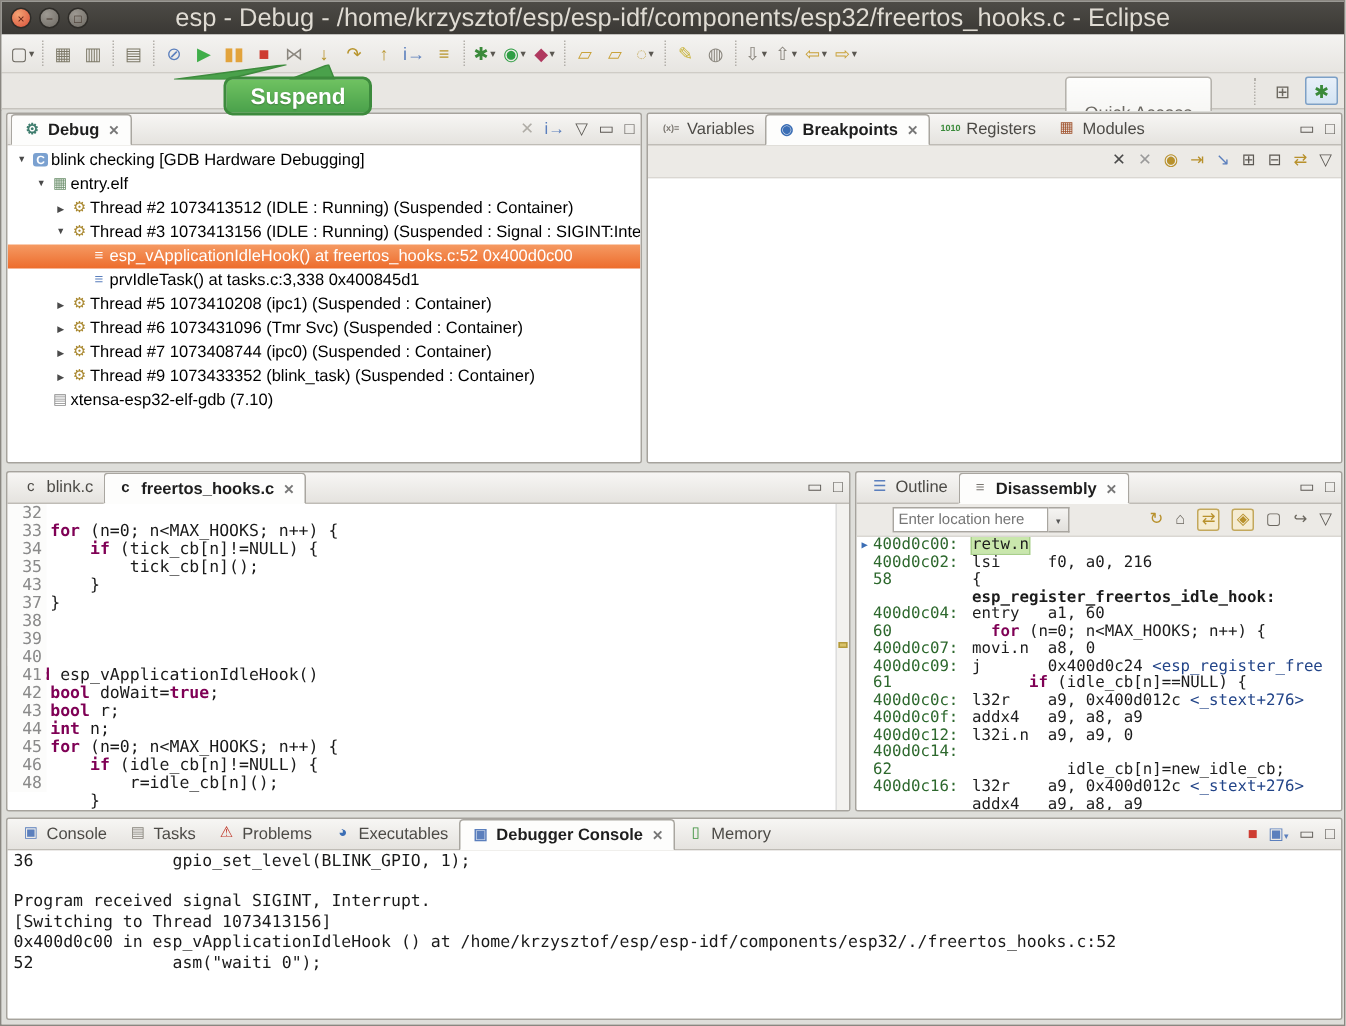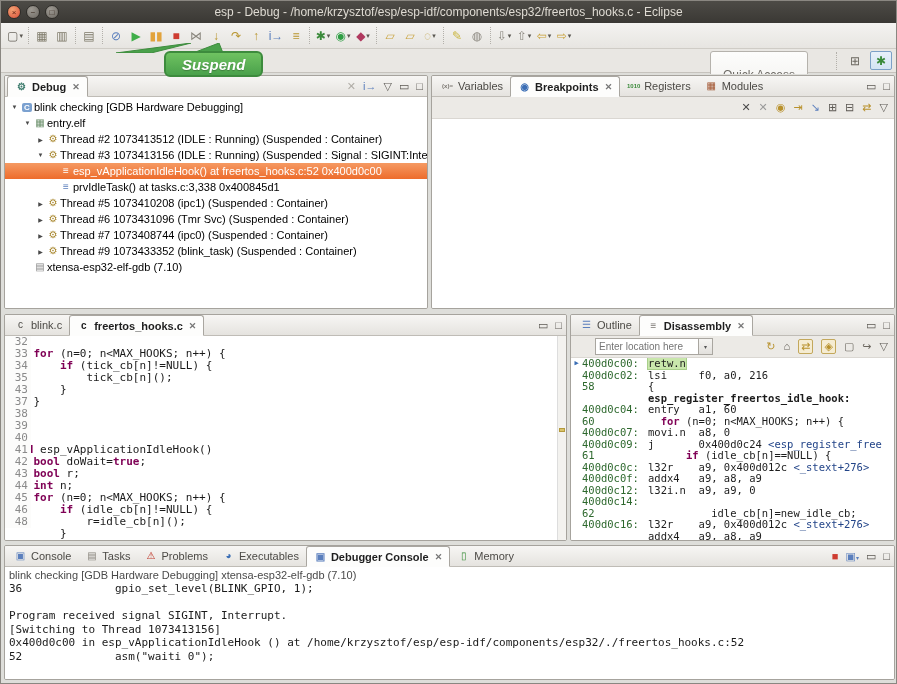--- a/index.html
+++ b/index.html
@@ -4,42 +4,42 @@
 <style>
   * { margin:0; padding:0; box-sizing:border-box; }
   body { font-family:"Liberation Sans", sans-serif; background:#c9c6c1; }
   .window { position:relative; width:897px; height:684px; background:#dededa; border:1px solid #8a8781; overflow:hidden; }
 
   
   .titlebar { height:22px; background:linear-gradient(#4d4b46,#3a3834); display:flex; align-items:center; padding:0 6px; }
   .winbtns { display:flex; gap:5px; width:70px; }
   .winbtn { width:14px; height:14px; border-radius:50%; font-size:8px; line-height:13px; text-align:center; color:#3a2a20; border:1px solid #2e2c28; background:radial-gradient(circle at 35% 30%, #9d9992, #6e6a63); }
   .winbtn.close { background:radial-gradient(circle at 35% 30%, #f husk); background:radial-gradient(circle at 35% 30%, #f3a273, #d9503a); color:#5a1d12; }
-  .title-text { flex:1; text-align:center; color:#dfdbd3; font-size:12px; white-space:nowrap; overflow:hidden; padding-right:70px; }
+  .title-text { flex:1; text-align:center; color:#dfdbd3; font-size:17px; white-space:nowrap; overflow:hidden; padding-right:70px; }
 
   
   .toolbar { height:26px; background:linear-gradient(#f4f3f1,#e7e5e1); border-bottom:1px solid #cfccc6; display:flex; align-items:center; padding:0 4px; }
   .tb-btn { height:22px; min-width:20px; display:flex; align-items:center; justify-content:center; gap:1px; padding:0 2px; border-radius:3px; }
   .tb-glyph { font-size:12px; line-height:1; }
   .tb-dd { font-size:7px; color:#5a5751; }
   .tb-sep { width:0; height:17px; border-left:1px dotted #b3b0aa; margin:0 3px; }
 
   
   .header2 { position:relative; height:24px; background:#e9e7e3; border-bottom:1px solid #c6c3bd; }
   .quick-access { position:absolute; right:88px; top:2px; padding:16px 12px; font-size:12px; color:#6d6a64; background:linear-gradient(#fdfdfc,#f0efec); border:1px solid #b5b2ac; border-radius:3px; }
   .persp { position:absolute; right:4px; top:2px; display:flex; align-items:center; gap:4px; }
   .persp .tb-sep { height:18px; }
   .persp-btn { width:22px; height:19px; display:flex; align-items:center; justify-content:center; border-radius:2px; font-size:12px; }
   .persp-btn.pressed { border:1px solid #7ca0c7; background:linear-gradient(#e8f0f9,#d4e4f4); }
 
   
   .callout-arrows { position:absolute; left:0; top:42px; width:300px; height:10px; z-index:6; }
   .callout { position:absolute; top:50px; height:26px; z-index:7; background:linear-gradient(#6fc261,#4aa14b); border:2px solid #3d8b3d; border-radius:6px; color:#fff; font-size:15px; font-weight:bold; display:flex; align-items:center; padding:0 16px; text-shadow:0 1px 1px rgba(0,0,0,.25); }
   #callout-resume { left:62px; }
-  #callout-suspend { left:163px;font-style:italic; }
+  #callout-suspend { left:148px; }
 
   
   .main { position:absolute; top:73px; left:0; right:0; bottom:0; background:#dededa; }
   .panel { position:absolute; background:#eceae6; border:1px solid #a6a39d; border-radius:2px; overflow:hidden; display:flex; flex-direction:column; }
   #debug-panel    { left:3px;   top:1px;   width:424px; height:234px; }
   #vars-panel     { left:430px; top:1px;   width:464px; height:234px; }
   #editor-panel   { left:3px;   top:240px; width:563px; height:227px; }
   #disasm-panel   { left:569px; top:240px; width:325px; height:227px; }
   #console-panel  { left:3px;   top:471px; width:891px; height:135px; }
 
@@ -473,21 +473,20 @@
             </div>
           </span>
         <span class="panel-icons" id="console-toolbar-icons">
             <span class="pi" style="color: rgb(206, 60, 49);">■</span>
             <span class="pi" style="color: rgb(91, 127, 189);">▣<span class="dd">▾</span></span>
             <span class="pi">▭</span>
             <span class="pi">□</span>
           </span>
       </div>
       <div class="content">
-        <div class="console-banner">blink checking [GDB Hardware Debugging] xtensa-esp32-elf-gdb (7.10)</div>
         <pre class="console-pre" id="console-lines">36              gpio_set_level(BLINK_GPIO, 1);
 
 Program received signal SIGINT, Interrupt.
 [Switching to Thread 1073413156]
 0x400d0c00 in esp_vApplicationIdleHook () at /home/krzysztof/esp/esp-idf/components/esp32/./freertos_hooks.c:52
 52              asm("waiti 0");</pre>
       </div>
     </div>
 
   </div>

